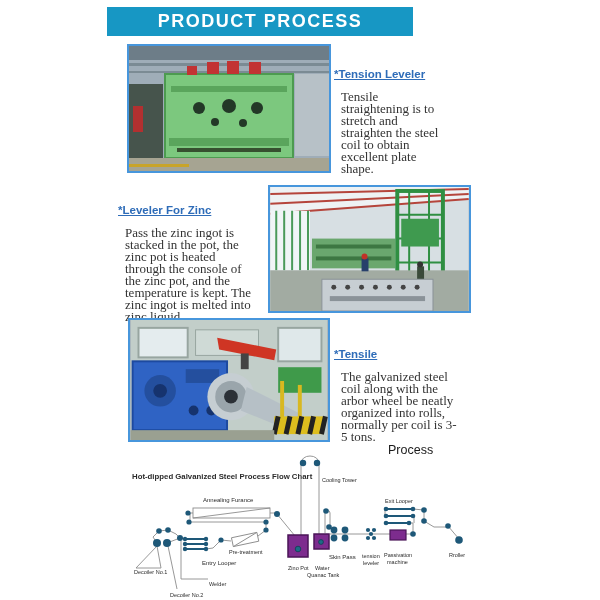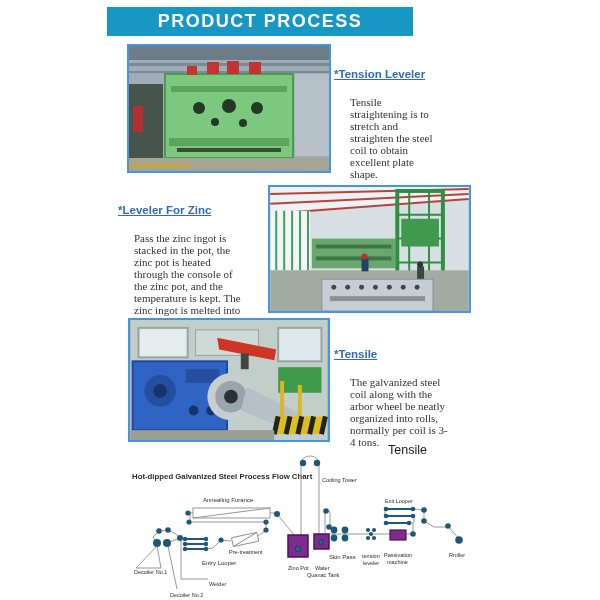--- a/index.html
+++ b/index.html
@@ -16,21 +16,21 @@
   .photo{position:absolute;border:2px solid #4796dc;background:#9fadb8;}
   .photo svg{display:block;}
   #photo1{left:127px;top:44px;width:200px;height:125px;}
   #photo2{left:268px;top:185px;width:199px;height:124px;}
   #photo3{left:128px;top:318px;width:198px;height:120px;}
 
   
   .sec{position:absolute;}
   .sec h3{margin:0 0 11px 0;font-size:11.5px;font-weight:bold;color:#2e6cb8;
           text-decoration:underline;font-family:Liberation Sans, sans-serif;}
-  .sec p{margin:16px;font-size:11px;line-height:12px;color:#333333;}
+  .sec p{margin:7px;font-size:13px;line-height:12px;color:#333333;}
   #sec1{left:334px;top:68px;width:122px;}
   #sec2{left:118px;top:204px;width:142px;}
   #sec3{left:334px;top:348px;width:134px;}
 
   
   .process-heading{position:absolute;left:388px;top:443px;font-family:"Liberation Sans",sans-serif;
                    font-size:12.5px;color:#1a1a1a;}
   #flowchart{position:absolute;left:118px;top:455px;}
   .flow-label{font-family:"Liberation Sans",sans-serif;fill:#2b2b2b;}
   .flow-title{font-family:"Liberation Sans",sans-serif;fill:#2b2b2b;font-weight:600;}
@@ -133,24 +133,24 @@
       <rect x="152" y="62" width="4" height="40" fill="#d8b820"></rect>
       <rect x="170" y="66" width="4" height="36" fill="#d8b820"></rect>
       <rect x="146" y="98" width="50" height="18" fill="#ddbe1e"></rect>
       <path d="M150,98 l-4,18 M162,98 l-4,18 M174,98 l-4,18 M186,98 l-4,18 M198,98 l-4,18" stroke="#222222" stroke-width="5"></path>
       <rect x="0" y="112" width="146" height="10" fill="#9aa091"></rect>
     </svg>
   </div>
 
   <div class="sec" id="sec3">
     <h3>*Tensile</h3>
-    <p>The galvanized steel coil along with the arbor wheel be neatly organized into rolls, normally per coil is 3-4 tons.</p>
-  </div>
-
-  <div class="process-heading">Tensile</div>
+    <p>The galvanized steel coil along with the arbor wheel be neatly organized into rolls, normally per coil is 3-5 tons.</p>
+  </div>
+
+  <div class="process-heading">Process</div>
 
   <svg id="flowchart" width="360" height="145" viewBox="118 455 360 145">
 
     <text x="132" y="479" font-size="7.8" class="flow-title">Hot-dipped Galvanized Steel Process Flow Chart</text>
 
     <g stroke="#8c8c8c" stroke-width="0.9" fill="none">
 
       <path d="M157,543 L153,537 L159,531 L168,530 L176,534 L180,538 L185,539"></path>
       <path d="M167,543 L180,538"></path>
 

